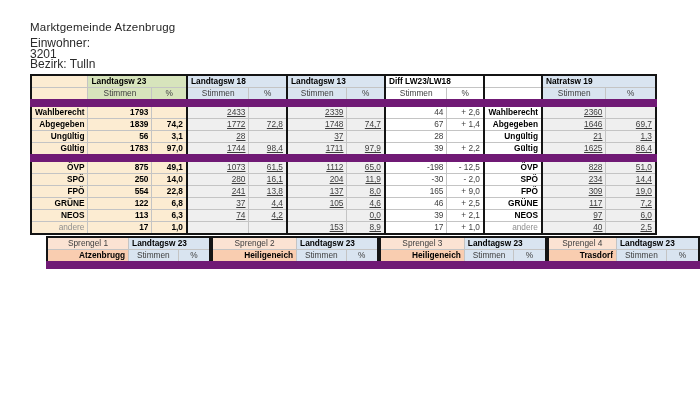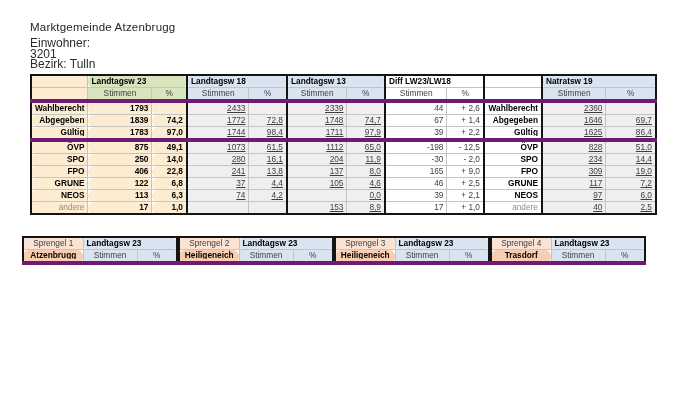--- a/index.html
+++ b/index.html
@@ -5,40 +5,40 @@
   * { box-sizing: border-box; }
   html,body { margin:0; padding:0; background:#fff; }
   body { width:700px; height:417px; font-family:"Liberation Sans", sans-serif; }
   .page { position:relative; width:700px; height:417px; overflow:hidden; background:#fff; }
 
   .hdr { position:absolute; left:30px; top:21px; }
   .title { font-size:11.5px; color:#262626; margin:0 0 5px 0; letter-spacing:.2px; }
   .sub { font-size:12px; color:#2b2b2b; line-height:10.6px; }
 
   #top-table { position:absolute; left:30px; top:74px; }
-  #bottom-table { position:absolute; left:22px; top:236px; display:flex; align-items:flex-start;justify-content:center; }
+  #bottom-table { position:absolute; left:46px; top:236px; display:flex; align-items:flex-start;justify-content:center; }
 
   table { border-collapse:collapse; table-layout:fixed; border:2px solid #141414; }
   td {
     height:11px; line-height:11px; font-size:8.3px; padding:0 3px;
     border:1px solid #c4c4c4; color:#3d3d3d; white-space:nowrap; overflow:hidden;
   }
-  .b { font-weight:700; color:#000;border-radius:6px; }
+  .b { font-weight:700; color:#000; }
   .muted { color:#8f8f8f; }
   .tr { text-align:right; } .tc { text-align:center; } .tl { text-align:left; }
   .vr { border-right:2px solid #141414; }
-  .hb { border-bottom:4px solid #701a75; }
+  .hb { border-bottom:8px solid #701a75; }
 
   .bg-green { background:var(--green,#d7e4bc); }
   .bg-cream { background:var(--cream,#fcecd2); }
   .bg-blue  { background:var(--blue,#d9e4f0); }
   .bg-gray  { background:var(--gray,#efefef);text-decoration:underline; }
   .bg-white { background:#ffffff; }
   .bg-peach-light { background:var(--peach-light,#fbe3d3); }
-  .bg-peach { background:var(--peach,#f9cdb0); }
+  .bg-peach { background:var(--peach,#f9cdb0);padding-left:31px; }
 </style>
 </head>
 <body>
 
 <div class="page">
   <div class="hdr">
     <div class="title">Marktgemeinde Atzenbrugg</div>
     <div class="sub">Einwohner:</div>
     <div class="sub">3201</div>
     <div class="sub">Bezirk: Tulln</div>
@@ -105,20 +105,34 @@
             <td class="bg-gray tr vr">72,8</td>
             <td class="bg-gray tr">1748</td>
             <td class="bg-gray tr vr">74,7</td>
             <td class="bg-white tr">67</td>
             <td class="bg-white tr vr">+ 1,4</td>
             <td class="bg-white tr vr b">Abgegeben</td>
             <td class="bg-gray tr">1646</td>
             <td class="bg-gray tr">69,7</td>
           </tr>
           <tr>
+            <td class="bg-cream tr b">Ungültig</td>
+            <td class="bg-cream tr b">56</td>
+            <td class="bg-cream tr b vr">3,1</td>
+            <td class="bg-gray tr">28</td>
+            <td class="bg-gray tr vr"></td>
+            <td class="bg-gray tr">37</td>
+            <td class="bg-gray tr vr"></td>
+            <td class="bg-white tr">28</td>
+            <td class="bg-white tr vr"></td>
+            <td class="bg-white tr vr b">Ungültig</td>
+            <td class="bg-gray tr">21</td>
+            <td class="bg-gray tr">1,3</td>
+          </tr>
+          <tr>
             <td class="bg-cream tr b hb">Gültig</td>
             <td class="bg-cream tr b hb">1783</td>
             <td class="bg-cream tr b vr hb">97,0</td>
             <td class="bg-gray tr hb">1744</td>
             <td class="bg-gray tr vr hb">98,4</td>
             <td class="bg-gray tr hb">1711</td>
             <td class="bg-gray tr vr hb">97,9</td>
             <td class="bg-white tr hb">39</td>
             <td class="bg-white tr vr hb">+ 2,2</td>
             <td class="bg-white tr vr b hb">Gültig</td>
@@ -148,21 +162,21 @@
             <td class="bg-gray tr">204</td>
             <td class="bg-gray tr vr">11,9</td>
             <td class="bg-white tr">-30</td>
             <td class="bg-white tr vr">- 2,0</td>
             <td class="bg-white tr vr b">SPÖ</td>
             <td class="bg-gray tr">234</td>
             <td class="bg-gray tr">14,4</td>
           </tr>
           <tr>
             <td class="bg-cream tr b">FPÖ</td>
-            <td class="bg-cream tr b">406</td>
+            <td class="bg-cream tr b">554</td>
             <td class="bg-cream tr b vr">22,8</td>
             <td class="bg-gray tr">241</td>
             <td class="bg-gray tr vr">13,8</td>
             <td class="bg-gray tr">137</td>
             <td class="bg-gray tr vr">8,0</td>
             <td class="bg-white tr">165</td>
             <td class="bg-white tr vr">+ 9,0</td>
             <td class="bg-white tr vr b">FPÖ</td>
             <td class="bg-gray tr">309</td>
             <td class="bg-gray tr">19,0</td>

